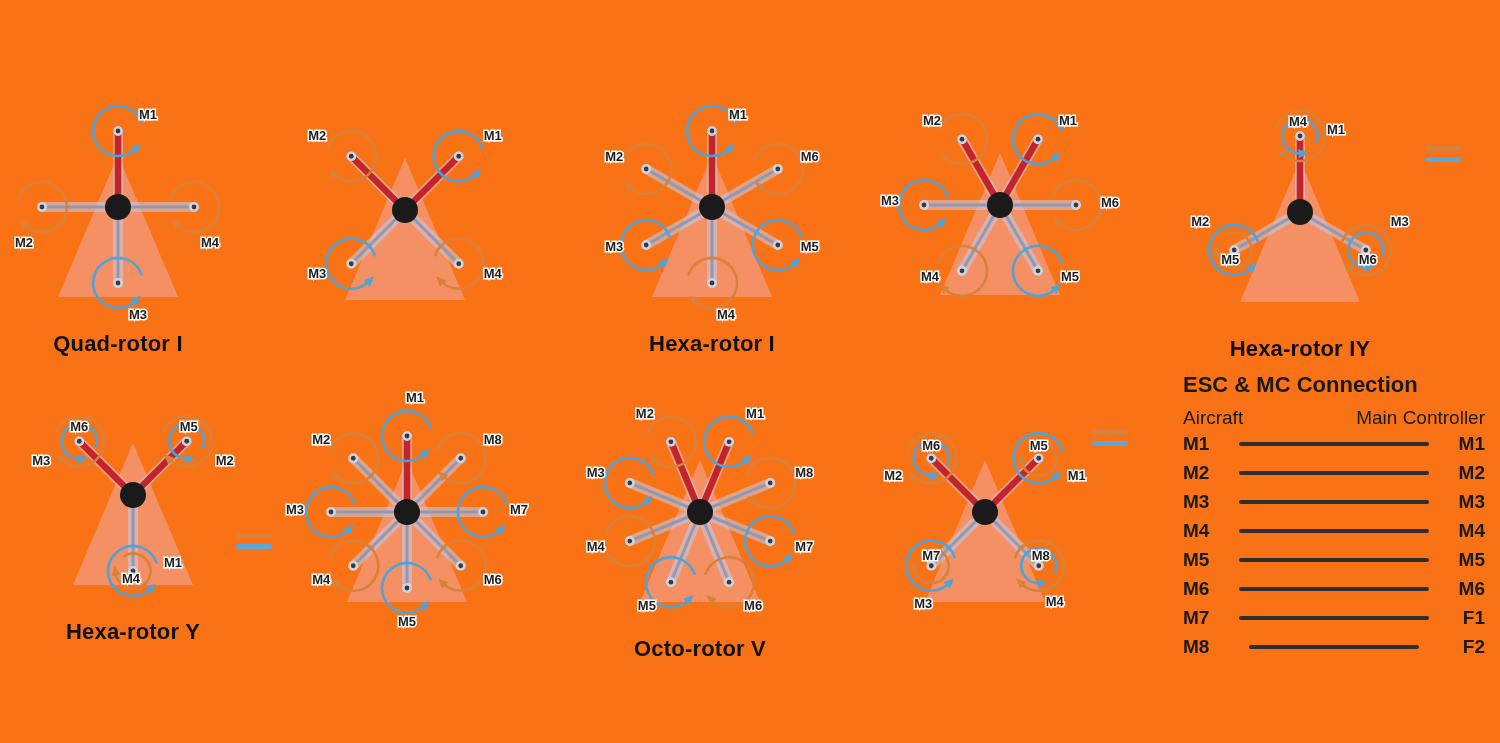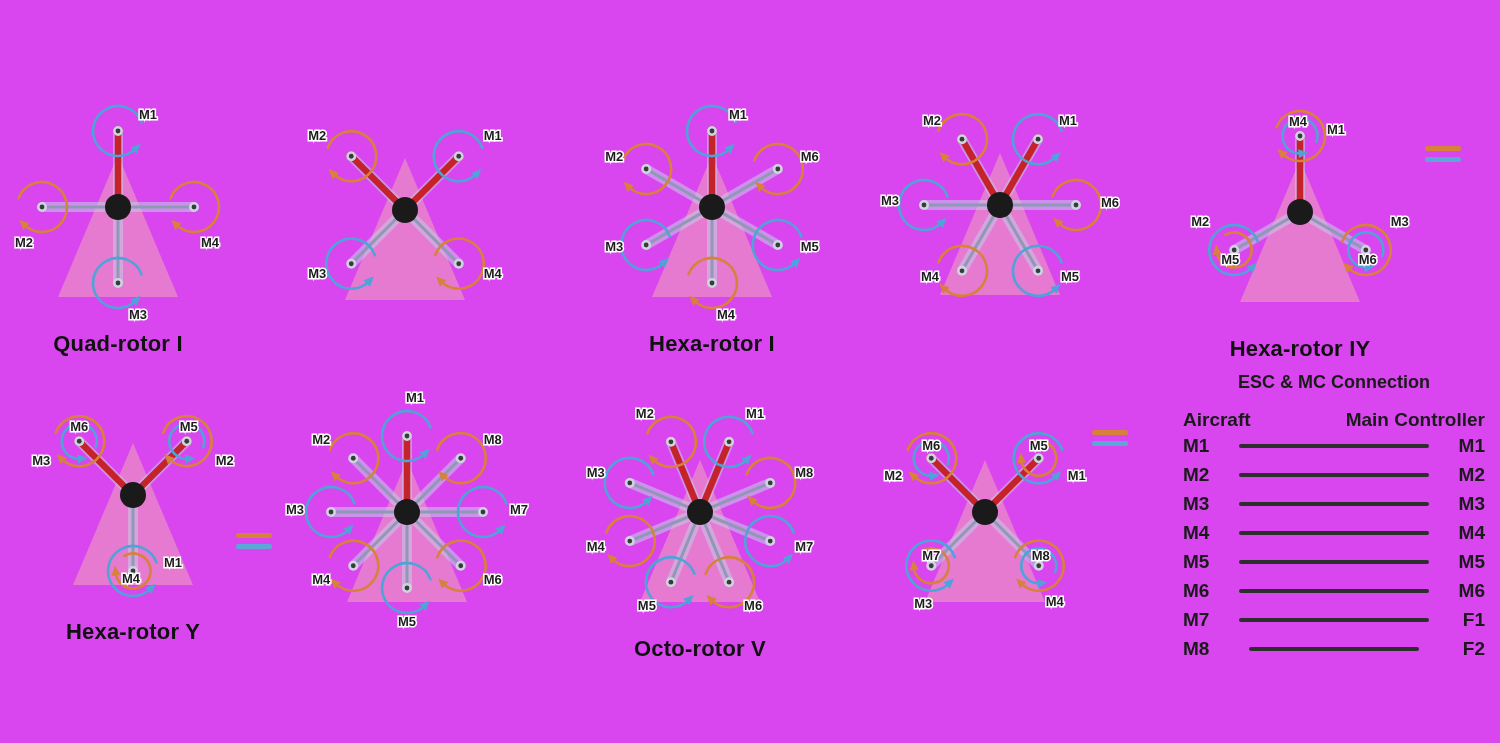--- a/index.html
+++ b/index.html
@@ -1,19 +1,19 @@
 <!DOCTYPE html>
 <html><head>
 <meta charset="utf-8">
 <style>
   html,body{margin:0;padding:0;background:#ffffff;}
   #canvas{
     position:relative;
     width:1500px;height:743px;
-    background:#d946ef;
+    background:#f97316;
     overflow:hidden;
     font-family:"Liberation Sans",sans-serif;
   }
   .panel{position:absolute;width:270px;}
   .panel svg{display:block;}
   .caption{
     width:270px;
     text-align:center;
     font-weight:bold;
     font-size:22px;
@@ -30,24 +30,24 @@
     stroke-width:3px;
     paint-order:stroke;
   }
   .equals{position:absolute;width:36px;}
   .equals .bar{height:5px;border-radius:2px;}
   .equals .bar + .bar{margin-top:6px;}
   .conn-table{
     position:absolute;left:1183px;top:372px;width:302px;
     color:#1a1a1a;
   }
-  .conn-title{font-weight:bold;font-size:18px;text-align:center;white-space:nowrap;}
+  .conn-title{font-weight:bold;font-size:22px;text-align:left;white-space:nowrap;}
   .conn-header{
     display:flex;justify-content:space-between;
-    font-weight:bold;font-size:19px;margin-top:16px;white-space:nowrap;
+    font-weight:normal;font-size:19px;margin-top:9px;white-space:nowrap;
   }
   .conn-row{display:flex;align-items:center;height:29px;font-weight:bold;font-size:19px;}
   .conn-left{width:46px;}
   .conn-right{width:46px;text-align:right;}
   .conn-line{flex:1;height:4px;background:#2e2e2e;border-radius:2px;margin:0 10px;}
   .conn-row:last-child .conn-line{margin:0 20px;}
 </style>
 </head>
 <body>
 

